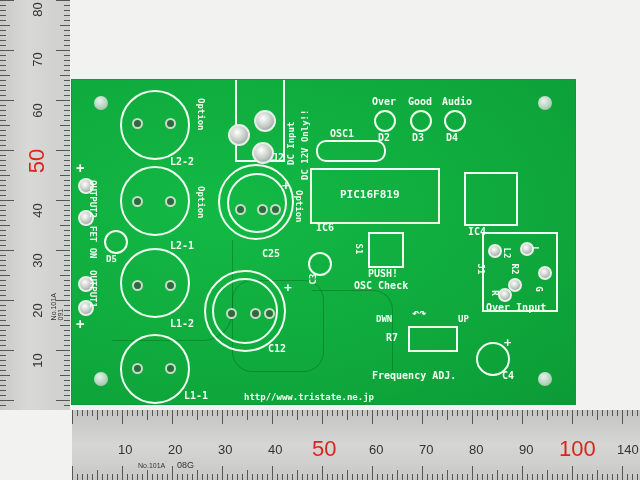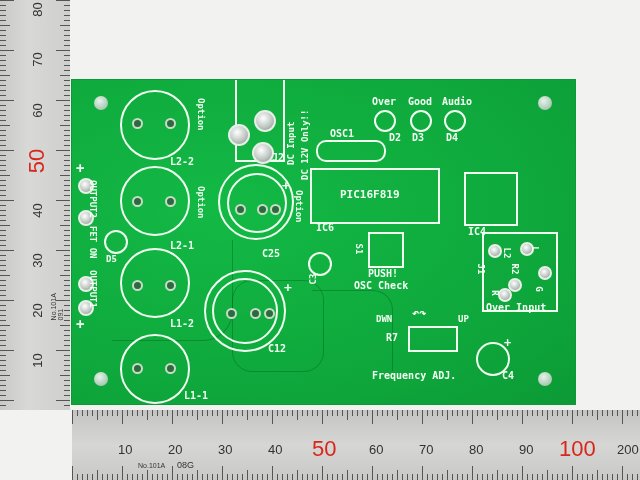--- a/index.html
+++ b/index.html
@@ -211,21 +211,21 @@
   <div class="rnum" style="left:46px;top:32px;">10</div>
   <div class="rnum" style="left:96px;top:32px;">20</div>
   <div class="rnum" style="left:146px;top:32px;">30</div>
   <div class="rnum" style="left:196px;top:32px;">40</div>
   <div class="rnum red" style="left:240px;top:26px;">50</div>
   <div class="rnum" style="left:297px;top:32px;">60</div>
   <div class="rnum" style="left:347px;top:32px;">70</div>
   <div class="rnum" style="left:397px;top:32px;">80</div>
   <div class="rnum" style="left:447px;top:32px;">90</div>
   <div class="rnum red" style="left:487px;top:26px;">100</div>
-  <div class="rnum" style="left:545px;top:32px;">200</div>
+  <div class="rnum" style="left:545px;top:32px;">140</div>
   <div class="rsmall" style="left:66px;top:52px;">No.101A</div>
   <div class="rsmall" style="left:105px;top:50px;font-size:9px;text-align:right;">08G</div>
   <div id="hticks">
       <div class="tick-h" style="left: 0px; top: 0px; height: 14px;"></div>
       <div class="tick-h" style="left: 0px; top: 56px; height: 14px;"></div>
       <div class="tick-h" style="left: 5px; top: 0px; height: 6px;"></div>
       <div class="tick-h" style="left: 5px; top: 64px; height: 6px;"></div>
       <div class="tick-h" style="left: 10px; top: 0px; height: 6px;"></div>
       <div class="tick-h" style="left: 10px; top: 64px; height: 6px;"></div>
       <div class="tick-h" style="left: 15px; top: 0px; height: 6px;"></div>
@@ -518,21 +518,21 @@
   <div class="rect" style="left:238px;top:88px;width:126px;height:52px;"></div>
   <div class="silk" style="left:268px;top:108px;font-size:11px;">PIC16F819</div>
   <div class="silk" style="left:244px;top:142px;font-size:10px;">IC6</div>
 
   <div class="silk" style="left:300px;top:16px;font-size:10px;">Over</div>
   <div class="silk" style="left:336px;top:16px;font-size:10px;">Good</div>
   <div class="silk" style="left:370px;top:16px;font-size:10px;">Audio</div>
   <div class="circle" style="left:302px;top:30px;width:18px;height:18px;"></div>
   <div class="circle" style="left:338px;top:30px;width:18px;height:18px;"></div>
   <div class="circle" style="left:372px;top:30px;width:18px;height:18px;"></div>
-  <div class="silk" style="left:306px;top:52px;font-size:10px;margin-left:11px;">D2</div>
+  <div class="silk" style="left:306px;top:52px;font-size:10px;">D2</div>
   <div class="silk" style="left:340px;top:52px;font-size:10px;">D3</div>
   <div class="silk" style="left:374px;top:52px;font-size:10px;">D4</div>
 
   <div class="rect" style="left:392px;top:92px;width:50px;height:50px;"></div>
   <div class="silk" style="left:396px;top:146px;font-size:10px;">IC4</div>
 
   <div class="rect" style="left:296px;top:152px;width:32px;height:32px;"></div>
   <div class="silk" style="left:282px;top:164px;font-size:9px;transform:rotate(90deg);">S1</div>
   <div class="silk" style="left:296px;top:188px;font-size:10px;">PUSH!</div>
   <div class="silk" style="left:282px;top:200px;font-size:10px;">OSC Check</div>
@@ -570,13 +570,14 @@
   <div class="bigpad" style="left:6px;top:98px;width:12px;height:12px;"></div>
   <div class="bigpad" style="left:6px;top:130px;width:12px;height:12px;"></div>
   <div class="bigpad" style="left:6px;top:196px;width:12px;height:12px;"></div>
   <div class="bigpad" style="left:6px;top:220px;width:12px;height:12px;"></div>
   <div class="silk" style="left:26px;top:100px;font-size:9px;transform:rotate(90deg);transform-origin:left top;">OUTPUT2</div>
   <div class="silk" style="left:26px;top:190px;font-size:9px;transform:rotate(90deg);transform-origin:left top;">OUTPUT1</div>
   <div class="silk" style="left:26px;top:146px;font-size:9px;transform:rotate(90deg);transform-origin:left top;">FET ON</div>
   <div class="circle" style="left:32px;top:150px;width:20px;height:20px;"></div>
   <div class="silk" style="left:34px;top:174px;font-size:9px;">D5</div>
 
+  <div class="silk" style="left:172px;top:312px;font-size:9px;">http//www.tristate.ne.jp</div>
 </div>
 
 </body></html>

